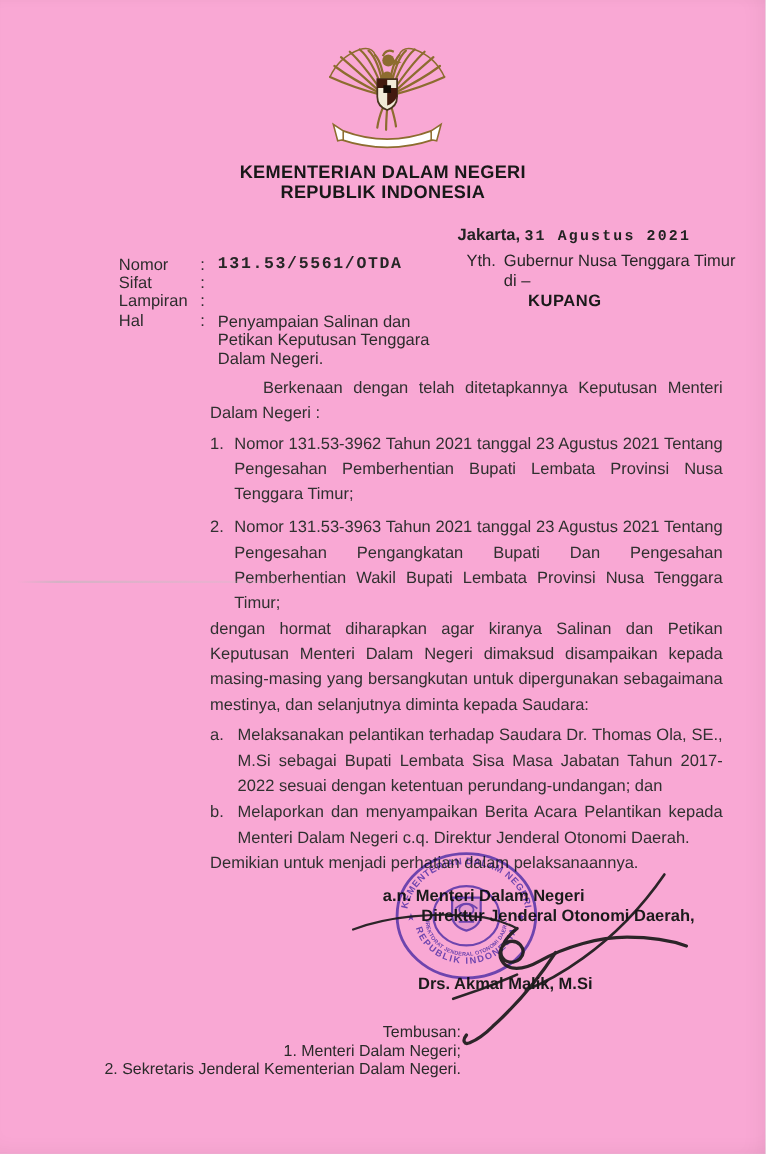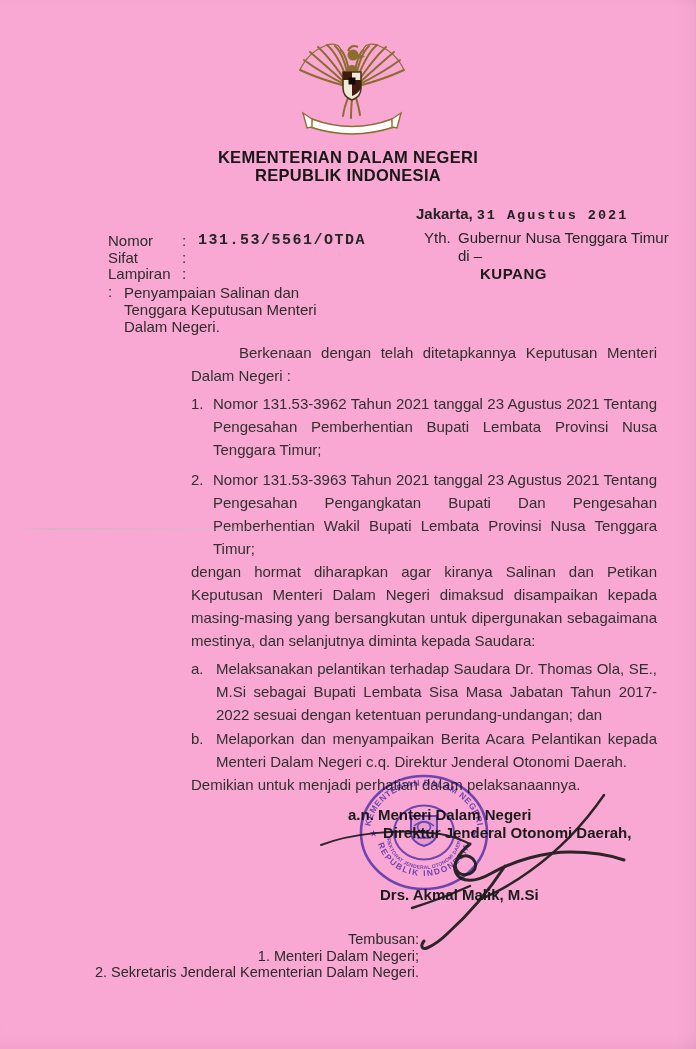--- a/index.html
+++ b/index.html
@@ -115,24 +115,25 @@
     </div>
     <div class="mrow">
       <span class="lbl">Sifat</span>
       <span class="col">:</span>
     </div>
     <div class="mrow">
       <span class="lbl">Lampiran</span>
       <span class="col">:</span>
     </div>
     <div class="mrow" style="margin-top:1px;">
+      <span class="lbl">Hal</span>
       <span class="col">:</span>
       <span class="val hal-val">
         <div>Penyampaian Salinan dan</div>
-        <div>Tenggara Keputusan Menteri</div>
+        <div>Petikan Keputusan Tenggara</div>
         <div>Dalam Negeri.</div>
       </span>
     </div>
   </div>
 
   <div class="recipient">
     <div class="r1">
       <span class="yth">Yth.</span>
       <span>Gubernur Nusa Tenggara Timur</span>
     </div>

